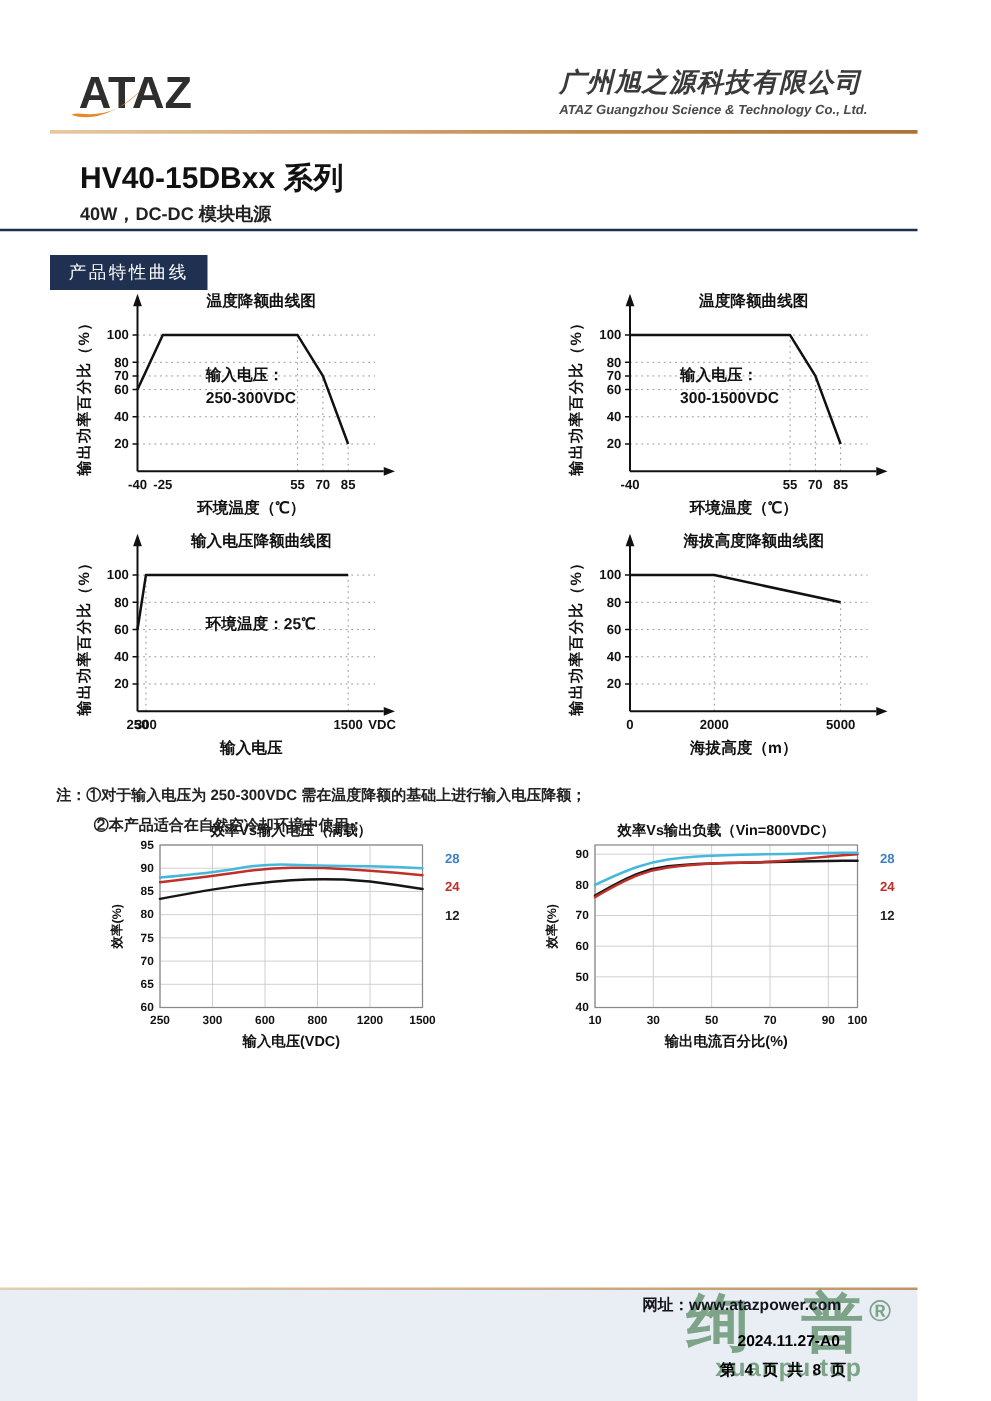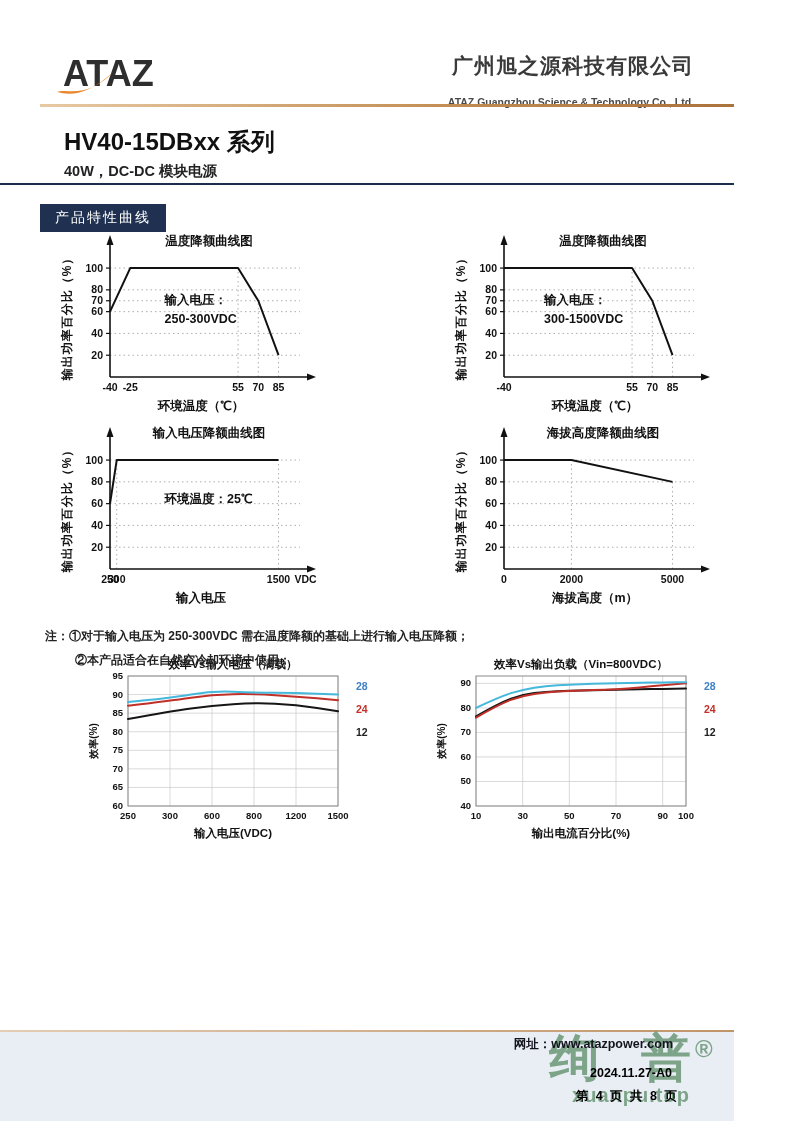--- a/index.html
+++ b/index.html
@@ -1,22 +1,22 @@
 <!DOCTYPE html>
 <html><head>
 <meta charset="utf-8">
 <style>
   html,body{margin:0;padding:0;background:#fff;}
   .page{position:relative;width:734px;height:1121px;background:#ffffff;overflow:hidden;
         font-family:"Liberation Sans",sans-serif;color:#1a1a1a;}
   
   .logo{position:absolute;left:55px;top:46px;}
-  .company{position:absolute;right:40px;top:52px;text-align:right;}
+  .company{position:absolute;right:40px;top:52px;font-style:italic;}
   .company-cn{font-size:21px;font-weight:600;color:#3a3a3a;letter-spacing:1px;}
-  .company-en{font-size:10.5px;font-weight:700;color:#4a4a4a;margin-top:16px;}
+  .company-en{font-size:10.5px;font-weight:700;color:#4a4a4a;margin-top:2px;}
   .header-rule{position:absolute;left:40px;top:104px;width:722px;height:3px;
                background:linear-gradient(90deg,#e7c9a4,#c08a4e 60%,#a9703a);}
   
   .series-title{position:absolute;left:64px;top:126px;margin:0;font-size:24px;font-weight:700;color:#111;}
   .series-sub{position:absolute;left:64px;top:162px;margin:0;font-size:14.5px;font-weight:700;color:#222;}
   .title-rule{position:absolute;left:0;top:183px;width:793px;height:2px;background:#1d2e4f;}
   
   .badge{position:absolute;left:40px;top:204px;background:#1f3050;color:#fff;
          font-size:14px;font-weight:400;padding:5px 15px;letter-spacing:2px;}
   

